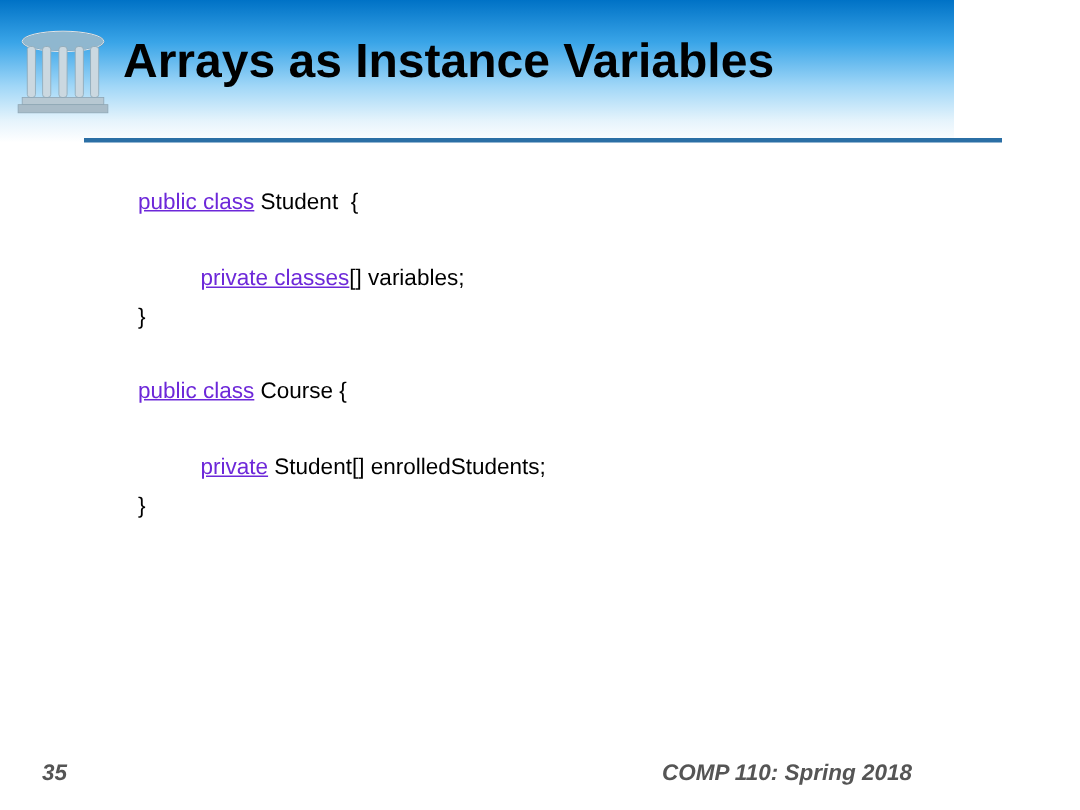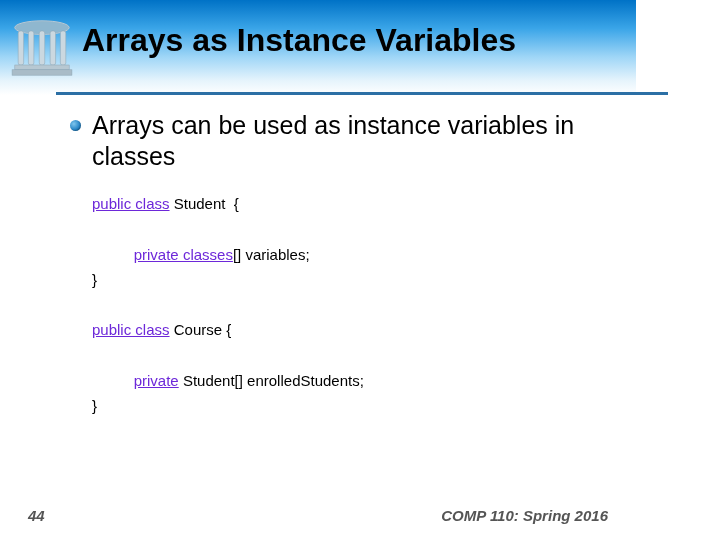--- a/index.html
+++ b/index.html
@@ -129,32 +129,28 @@
       <rect x="77" y="25" width="8" height="50" rx="3" fill="#cbd8e0" stroke="#8fa7b5" stroke-width="0.8"></rect>
       <rect x="10" y="75" width="80" height="7" fill="#b7c8d2" stroke="#8fa7b5" stroke-width="0.8"></rect>
       <rect x="6" y="82" width="88" height="8" fill="#a9bcc8" stroke="#8fa7b5" stroke-width="0.8"></rect>
     </svg>
   </div>
 
   <div class="title">Arrays as Instance Variables</div>
   <div class="title-rule"></div>
 
   <div class="body-area">
-    <div class="bullet-line">
-      <span class="bullet-dot"></span>
-      <span>Arrays can be used as instance variables in classes</span>
-    </div>
 
     <div class="code-block"><span class="kw">public class</span><span> Student  {</span>
 
           <span class="kw">private classes</span><span>[] variables;</span>
 <span>}</span></div>
 
     <div class="code-block cb2"><span class="kw">public class</span><span> Course {</span>
 
           <span class="kw">private</span><span> Student[] enrolledStudents;</span>
 <span>}</span></div>
   </div>
 
-  <div class="slide-number">44</div>
-  <div class="footer">COMP 110: Spring 2016</div>
+  <div class="slide-number">35</div>
+  <div class="footer">COMP 110: Spring 2018</div>
 
 </div>
 
 </body></html>

